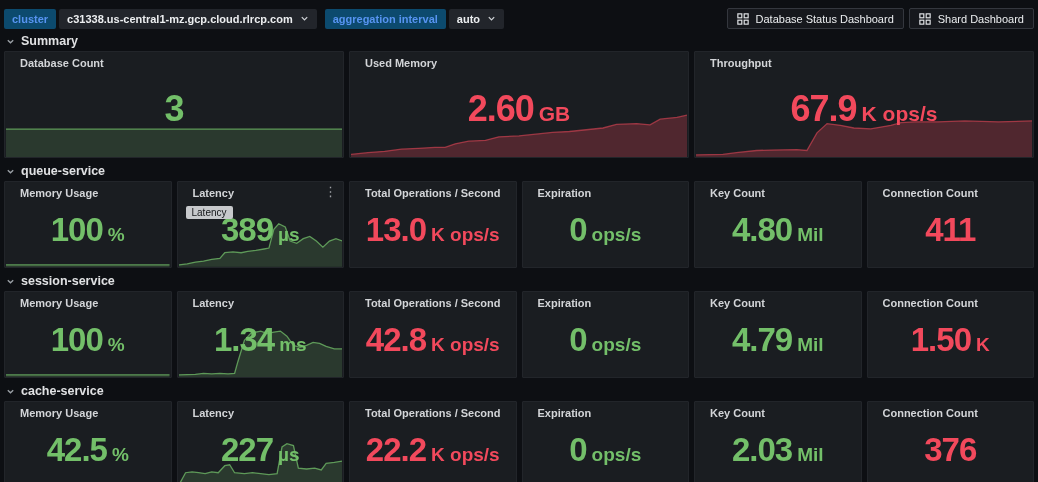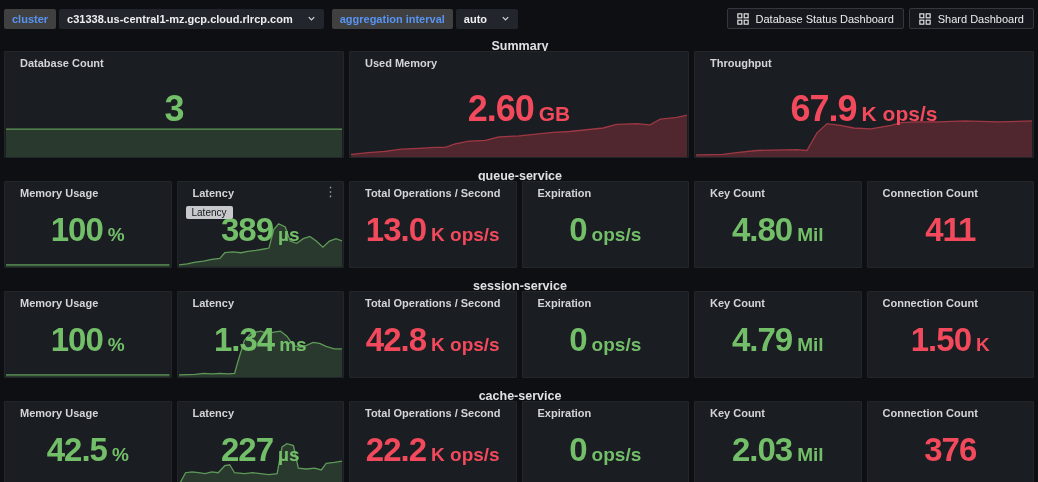--- a/index.html
+++ b/index.html
@@ -16,41 +16,40 @@
     display: flex; align-items: center;
     height: 31px; padding-top: 6px; gap: 8px;
   }
   .var-group { display: flex; align-items: center; gap: 3px; }
   .chip {
     display: inline-flex; align-items: center;
     height: 20px; padding: 0 8px;
     border-radius: 2px; font-size: 11px; white-space: nowrap;
     border: none; cursor: default;
   }
-  .label-chip { background: #404040; color: #5794f2; font-weight: 700; }
+  .label-chip { background: #0c4a6e; color: #5794f2; font-weight: 700; }
   .value-chip {
     background: #22252b; color: #eceef0; font-weight: 700;
-    gap: 14px; cursor: pointer;
+    gap: 7px; cursor: pointer;
     font-family: "Liberation Sans", sans-serif;
   }
   .topbar-right { margin-left: auto; display: flex; gap: 5px; }
   .nav-btn {
     display: inline-flex; align-items: center; gap: 7px;
     height: 21px; padding: 0 9px;
     background: #16181d; border: 1px solid #34373e; border-radius: 2px;
     color: #eceef0; font-size: 11px; font-weight: 500; white-space: nowrap;
     cursor: pointer; font-family: "Liberation Sans", sans-serif; text-align: right;
   }
 
   
   .row-header {
     display: flex; align-items: center; gap: 6px;
     height: 16px; margin: 2px 0 2px 2px;
     cursor: pointer;
-    flex-direction: column;
   }
   .row-title { font-size: 12.5px; font-weight: 700; color: #e0e1e3; }
   .row-panels { display: grid; gap: 5px; margin-bottom: 5px; }
   .cols-3 { grid-template-columns: repeat(3, 1fr); height: 107px; }
   .cols-6 { grid-template-columns: repeat(6, 1fr); height: 87px; }
 
   
   .panel {
     position: relative;
     background: #1a1d21;

